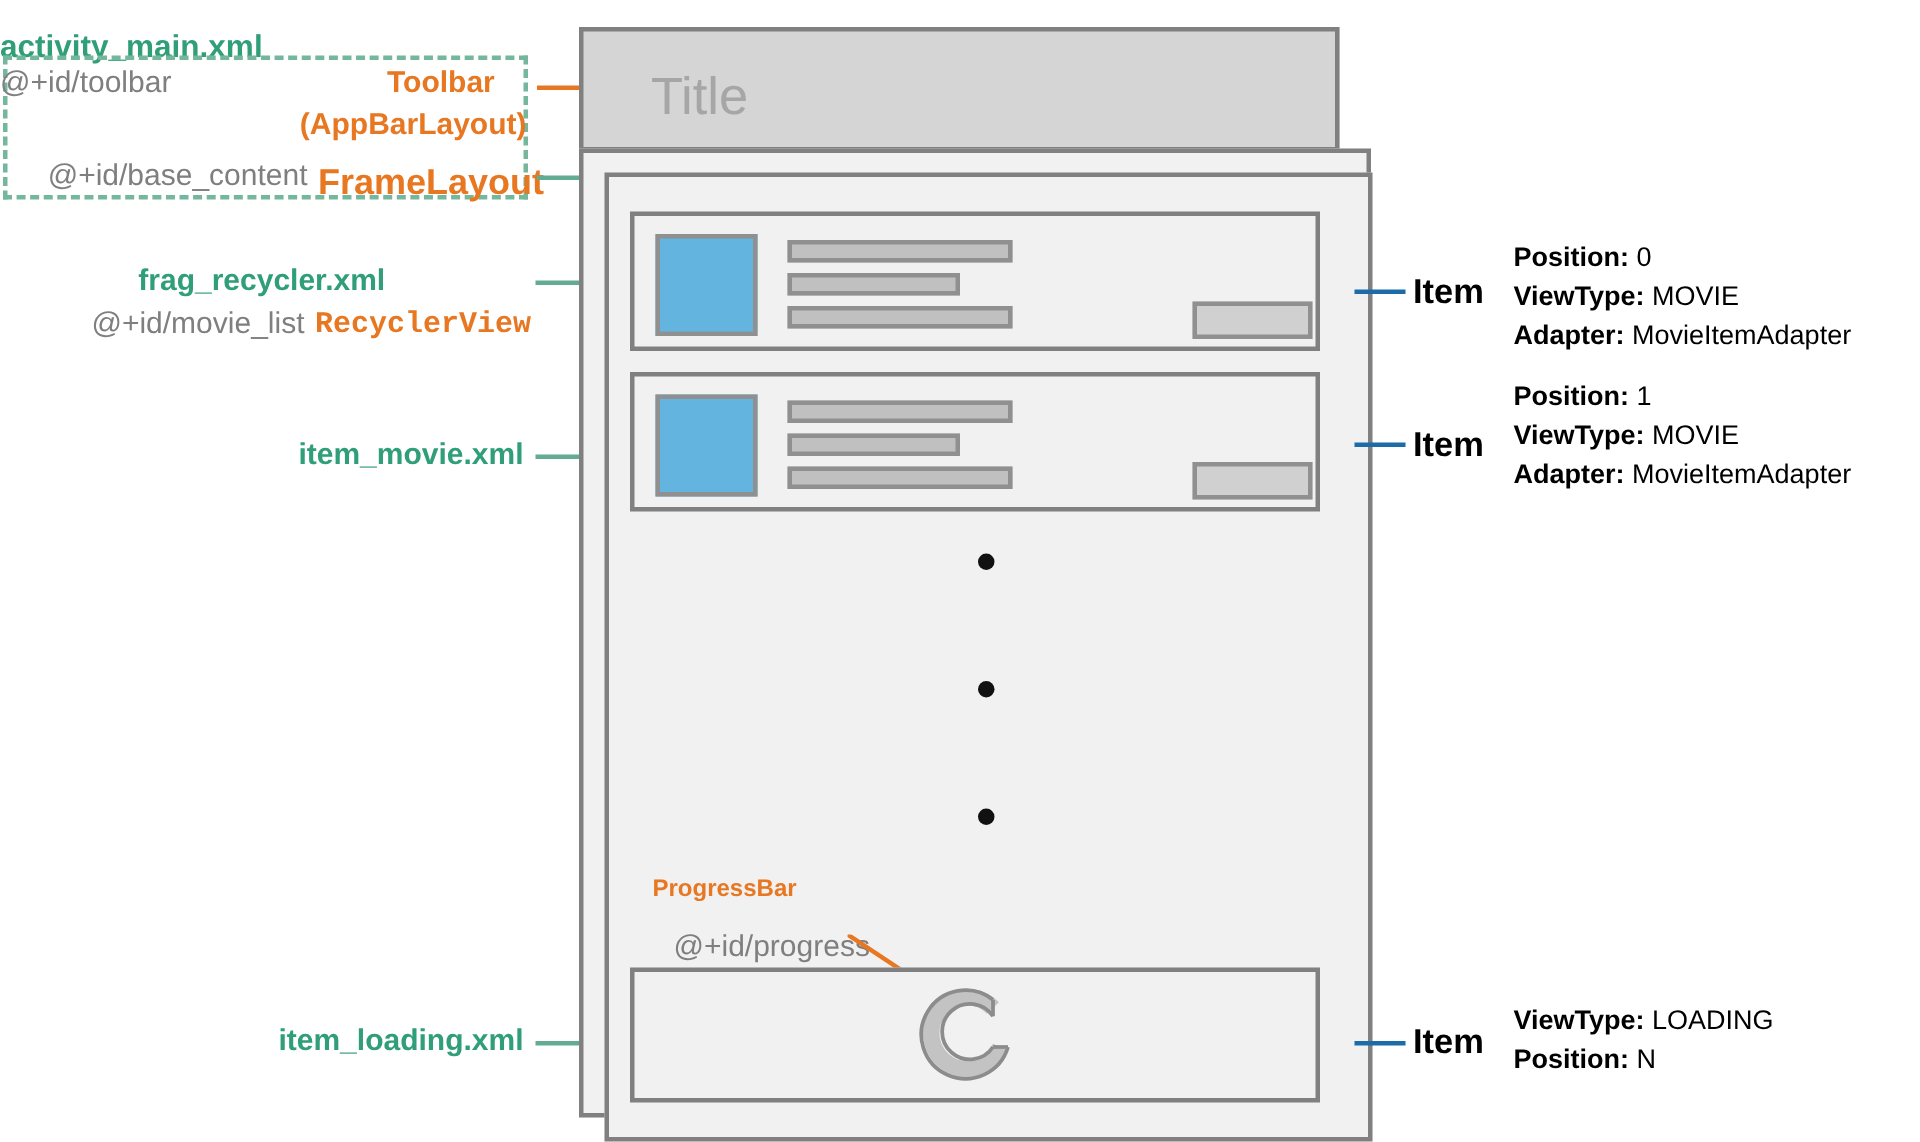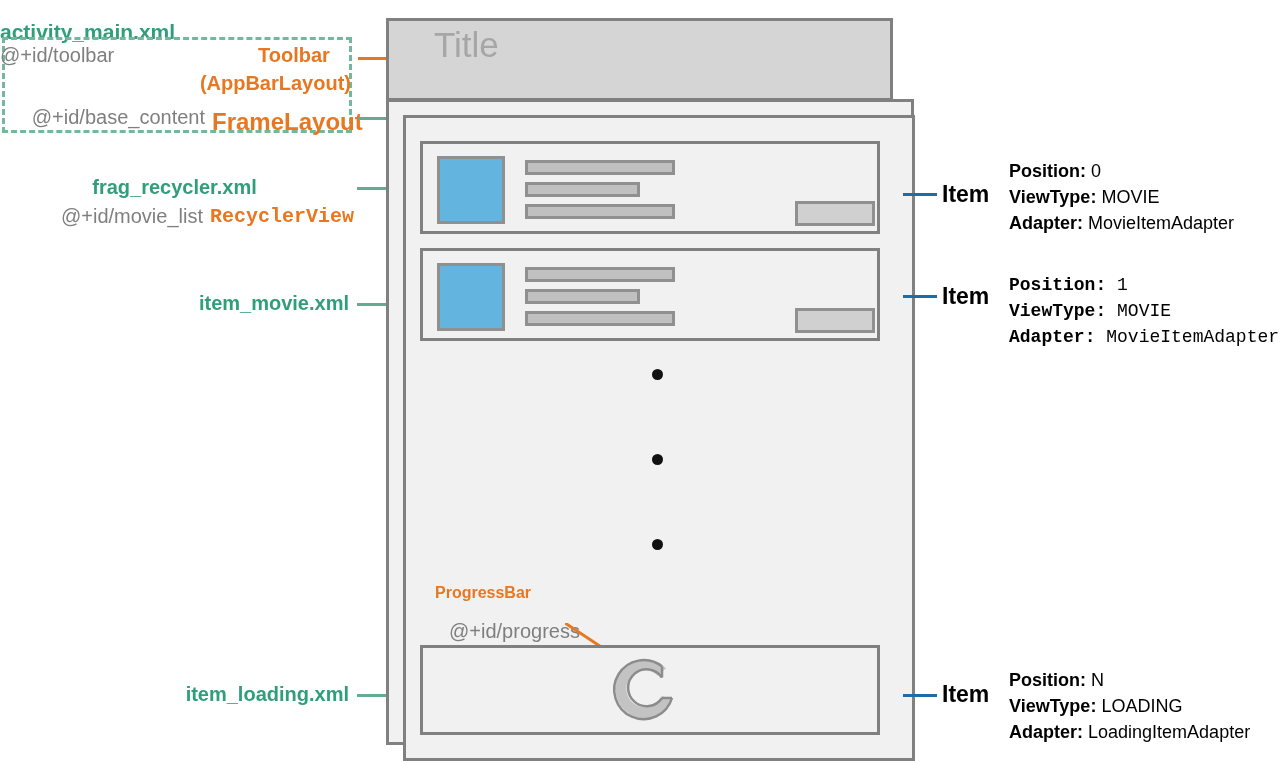--- a/index.html
+++ b/index.html
@@ -62,21 +62,21 @@
   #toolbar-box {
     position: absolute;
     left: 386px; top: 18px;
     width: 507px; height: 83px;
     background: #d5d5d5;
     border: 3px solid #808080;
     box-sizing: border-box;
   }
   #toolbar-title {
     position: absolute;
-    left: 45px; top: 4px;
+    left: 45px; top: 24px;
     font-size: 35px;
     color: #a6a6a6;
   }
   #outer-frame {
     position: absolute;
     left: 386px; top: 99px;
     width: 528px; height: 646px;
     background: #f1f1f1;
     border: 3px solid #808080;
     box-sizing: border-box;
@@ -171,21 +171,21 @@
     font-size: 23px;
   }
   .ann-block {
     position: absolute;
     font-size: 18px;
     line-height: 26px;
     color: #000000;
   }
   .ann-block .k { font-weight: bold; }
   #ann-0 { left: 1009px; top: 158px; }
-  #ann-1 { left: 1009px; top: 272px; font-family: Liberation Mono, monospace; }
+  #ann-1 { left: 1009px; top: 251px; }
   #ann-2 { left: 1009px; top: 667px; }
   #item-word-0 { left: 942px; top: 181px; }
   #item-word-1 { left: 942px; top: 283px; }
   #item-word-2 { left: 942px; top: 681px; }
 </style>
 </head>
 <body>
 
 <div id="stage">
 
@@ -288,26 +288,22 @@
     <div>
       <span class="k">Adapter</span><span class="k">:</span>
       <span>MovieItemAdapter</span>
     </div>
   </div>
 
   <div class="lead lead-blue" style="left:903px; top:694px; width:34px;"></div>
   <div class="item-word blue" id="item-word-2">Item</div>
   <div class="ann-block" id="ann-2">
     <div>
+      <span class="k">ViewType</span><span class="k">:</span>
+      <span>LOADING</span>
+    </div>
+    <div>
       <span class="k">Position</span><span class="k">:</span>
       <span>N</span>
     </div>
-    <div>
-      <span class="k">ViewType</span><span class="k">:</span>
-      <span>LOADING</span>
-    </div>
-    <div>
-      <span class="k">Adapter</span><span class="k">:</span>
-      <span>LoadingItemAdapter</span>
-    </div>
   </div>
 
 </div>
 
 </body></html>

